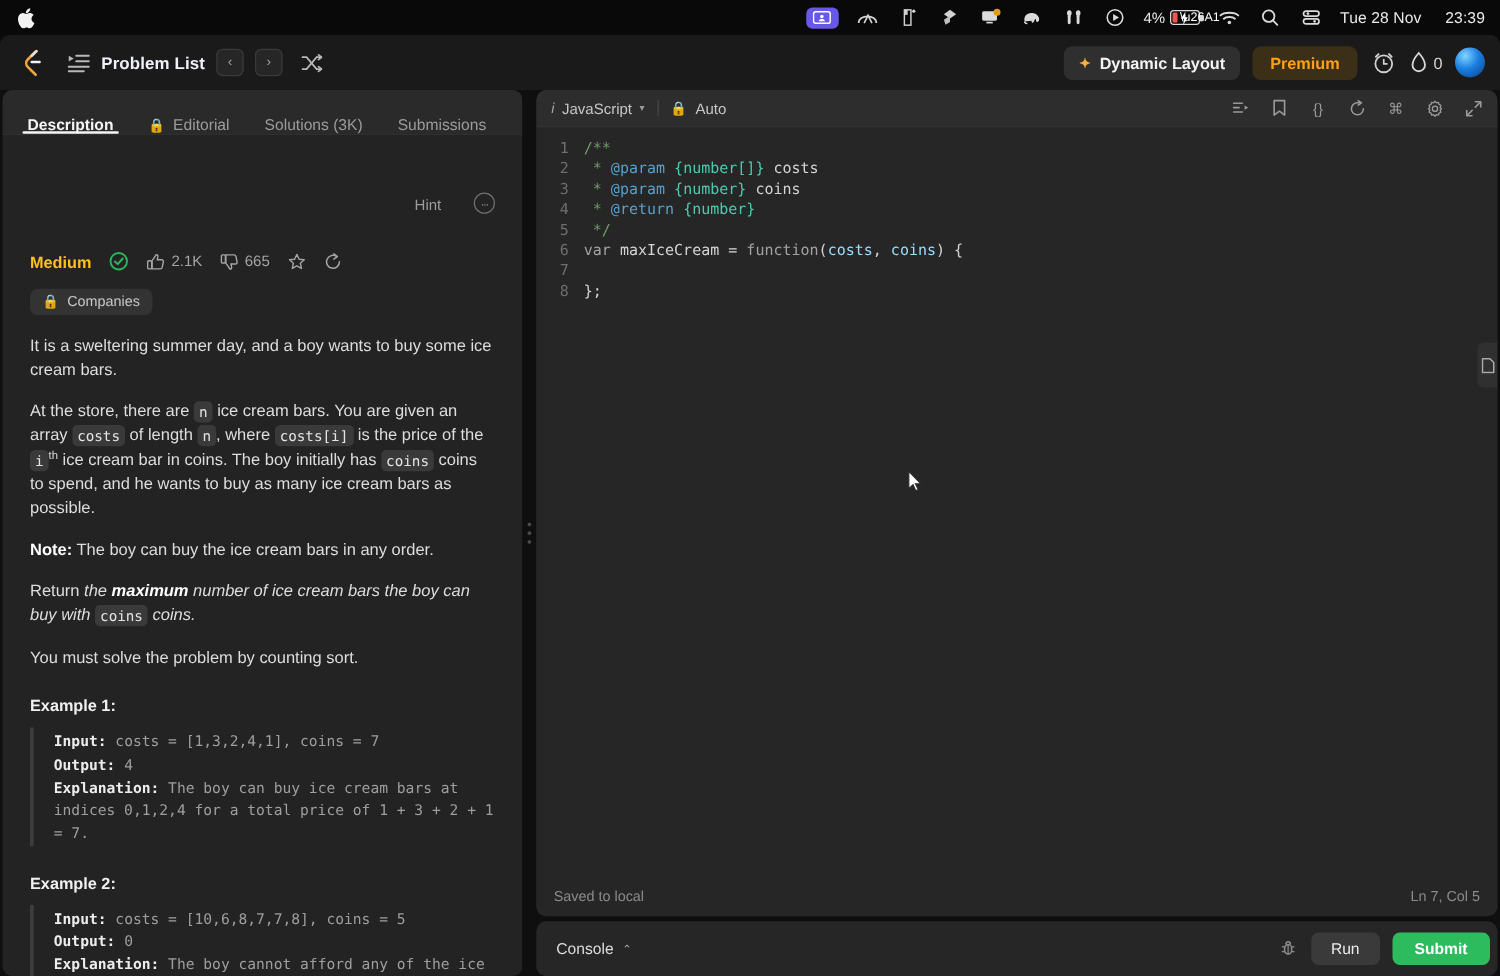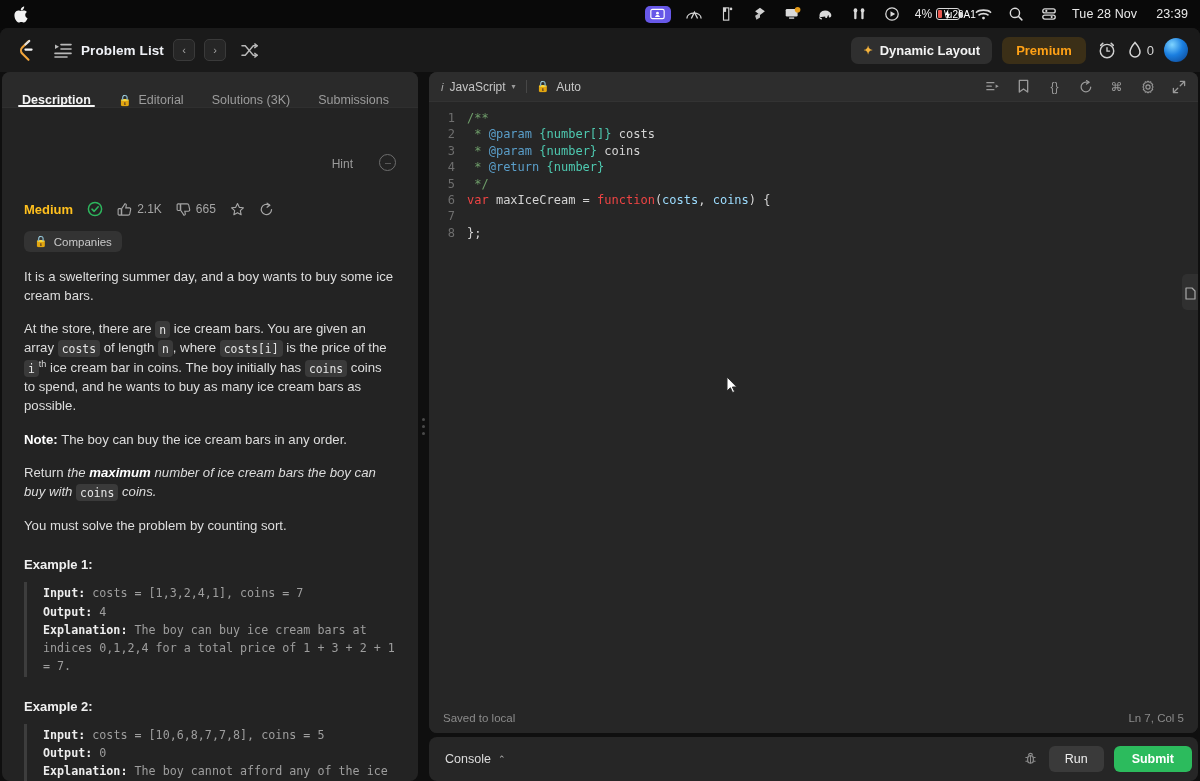--- a/index.html
+++ b/index.html
@@ -185,21 +185,21 @@
     font-family: "DejaVu Sans Mono", monospace; font-size: 12px; color: #6e6e6e; line-height: 16.4px;
     user-select: none;
   }
   .code-lines {
     flex: 1; font-family: "DejaVu Sans Mono", monospace; font-size: 12px; line-height: 16.4px;
     color: #d4d4d4; white-space: pre; padding-left: 4px;
   }
   .tk-comment { color: #6f9e6a; }
   .tk-jsdoc   { color: #5a9ec9; }
   .tk-type    { color: #4ec9b0; }
-  .tk-kw      { color: #ef4444; }
+  .tk-kw      { color: #a3a3a3; }
   .tk-param   { color: #9cdcfe; }
   .tk-plain   { color: #d4d4d4; }
 
   .right-tab {
     position: absolute; right: 0; top: 172px; width: 16px; height: 36px;
     background: #303030; border-radius: 5px 0 0 5px;
     display: flex; align-items: center; justify-content: center; cursor: pointer;
   }
   .page-icon { width: 11px; height: 13px; color: #a9a9a9; }
 

